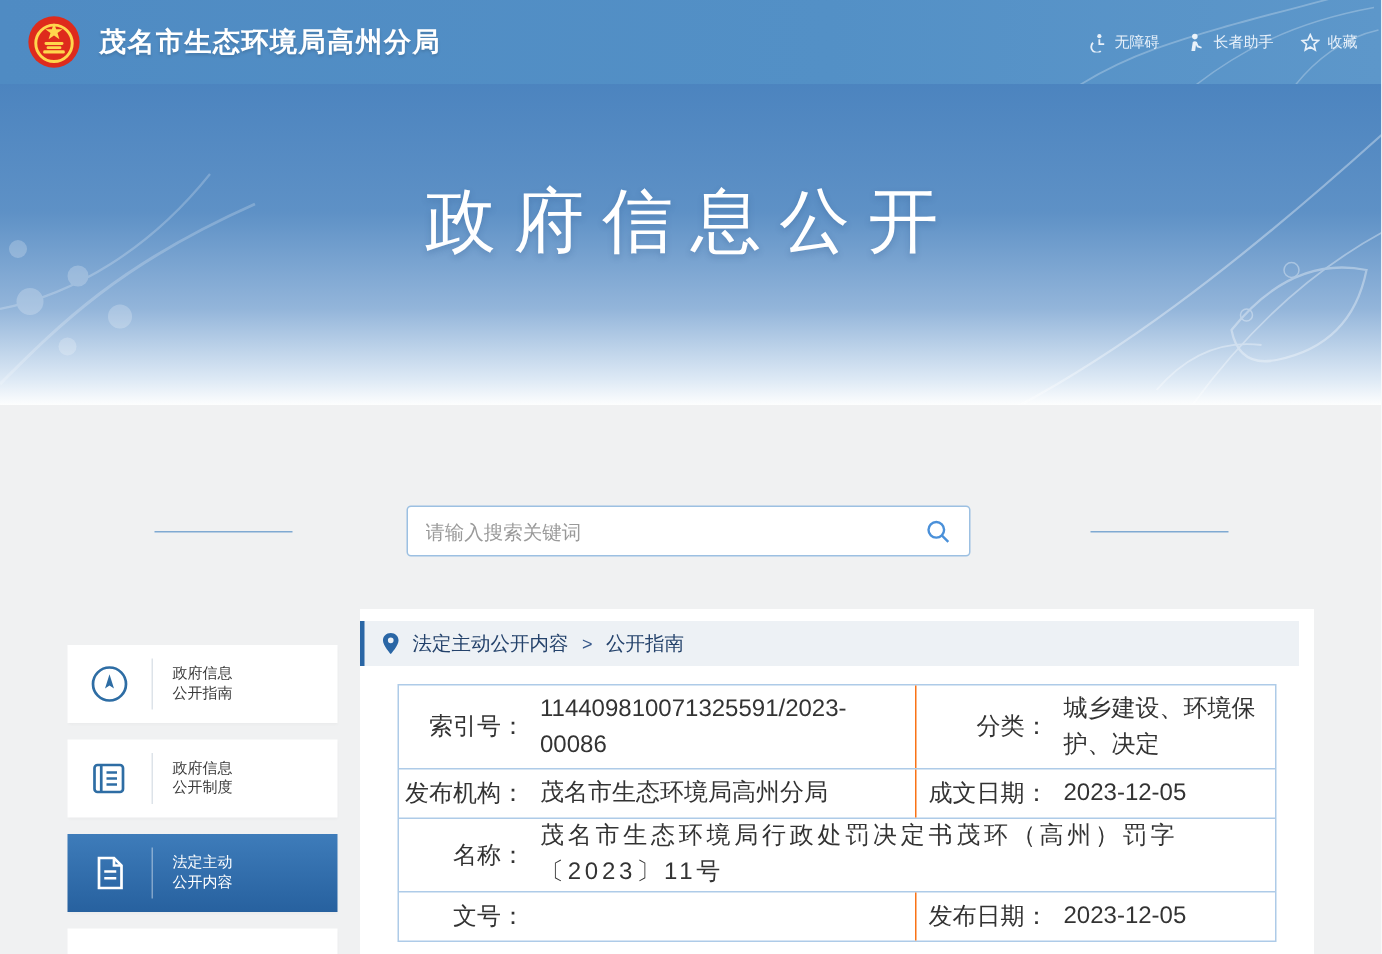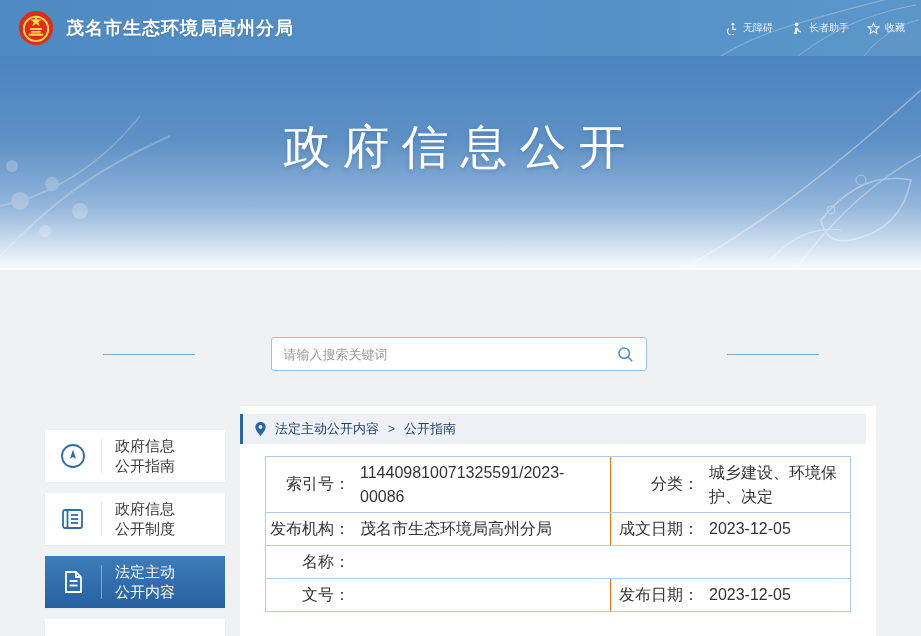--- a/index.html
+++ b/index.html
@@ -67,21 +67,21 @@
 
   
   .sidebar { position:absolute; left:45px; top:430px; width:180px; }
   .side-item {
     height:52px; background:#ffffff; margin-bottom:11px;
     display:flex; align-items:center; cursor:pointer;
     box-shadow:0 1px 2px rgba(0,0,0,.03);
   }
   .side-icon { width:56px; display:flex; justify-content:center; align-items:center; flex-shrink:0; }
   .side-divider { width:1px; height:34px; background:#dde3e9; flex-shrink:0; }
-  .side-label { margin-left:13px; font-size:15px; color:#3a3a3a; line-height:1.32; }
+  .side-label { margin-left:13px; font-size:10px; color:#3a3a3a; line-height:1.32; }
   .side-item.active { background:linear-gradient(180deg,#3e7cba 0%,#27619f 100%); }
   .side-item.active .side-label { color:#ffffff; }
   .side-item.active .side-divider { background:rgba(255,255,255,.4); }
 
   
   .main { position:absolute; left:240px; top:406px; width:636px; bottom:0; background:#ffffff; }
   .breadcrumb {
     margin:8px 10px 0 0; height:30px; background:#edf1f5;
     border-left:3px solid #2a66a5;
     display:flex; align-items:center; padding-left:12px;
@@ -274,20 +274,21 @@
         </div>
         <div class="cell cell-r">
           <span class="lbl">成文日期：</span>
           <span class="val">2023-12-05</span>
         </div>
       </div>
 
       <div class="t-row full">
         <div class="cell cell-l">
           <span class="lbl">名称：</span>
+          <span class="val val-name">茂名市生态环境局行政处罚决定书茂环（高州）罚字〔2023〕11号</span>
         </div>
       </div>
 
       <div class="t-row">
         <div class="cell cell-l">
           <span class="lbl">文号：</span>
           <span class="val"></span>
         </div>
         <div class="cell cell-r">
           <span class="lbl">发布日期：</span>

